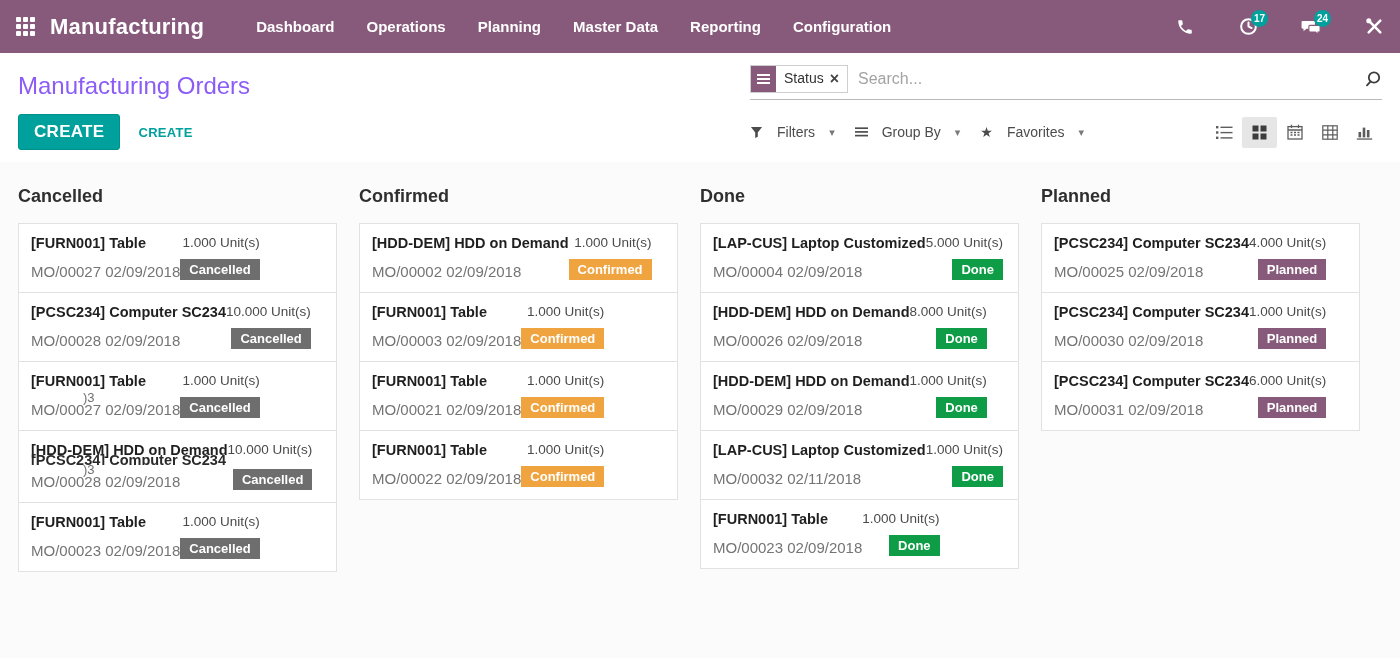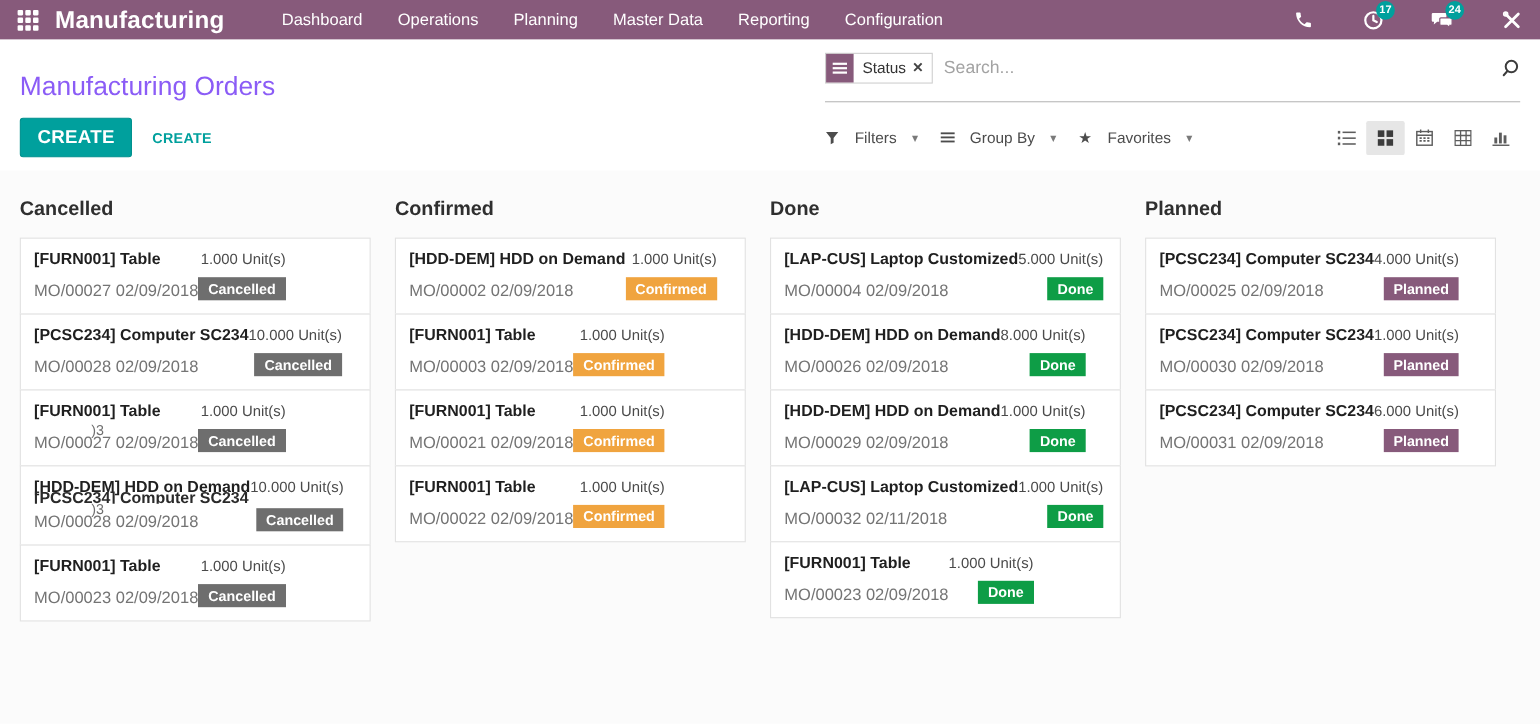--- a/index.html
+++ b/index.html
@@ -1,44 +1,44 @@
 <!DOCTYPE html>
 <html><head>
 <meta charset="utf-8">
 <style>
   * { box-sizing: border-box; margin: 0; padding: 0; }
   html,body { width:1400px; height:658px; overflow:hidden;
     font-family:"Liberation Sans","DejaVu Sans",sans-serif; background:#fff; }
 
   
-  .navbar { height:36px; background:#875A7B; display:flex; align-items:center;
+  .navbar { height:53px; background:#875A7B; display:flex; align-items:center;
     padding:0 16px; color:#fff; }
   .apps-grid { display:grid; grid-template-columns:repeat(3,5px); grid-gap:2px;
     margin-right:15px; cursor:pointer; }
   .apps-grid span { width:5px; height:5px; background:#fff; border-radius:1px; }
   .brand { font-size:22px; font-weight:bold; letter-spacing:.2px; margin-right:52px; cursor:pointer; }
-  .nav-menu { display:flex; gap:32px; font-size:15px; font-weight:400; }
+  .nav-menu { display:flex; gap:32px; font-size:15px; font-weight:700; }
   .nav-menu .nav-item { cursor:pointer; padding:17px 0; }
   .nav-right { margin-left:auto; display:flex; align-items:center; gap:43px;text-align:center; }
   .nav-ico { position:relative; width:20px; height:20px; display:flex;
     align-items:center; justify-content:center; cursor:pointer; }
   .nav-badge { position:absolute; top:-7px; right:-10px; min-width:17px; height:17px;
     background:#00A09D; border-radius:9px; font-size:10px; font-weight:bold;
     display:flex; align-items:center; justify-content:center; padding:0 3px; }
   .user-zone { display:flex; align-items:center; gap:9px; cursor:pointer; }
   .avatar { width:30px; height:30px; border-radius:50%; background:#f1ece4;
     display:flex; align-items:flex-end; justify-content:center; overflow:hidden; }
   .user-name { font-size:15px; font-weight:500; }
 
   
   .control-panel { display:grid; grid-template-columns:1fr 632px;
     padding:12px 18px 12px 18px; row-gap:14px; background:#fff; }
   .page-title { font-size:24px; color:#8b5cf6; font-weight:400; align-self:end; }
   .search { position:relative; display:flex; align-items:center;
-    border-bottom:1px solid #b9b9b9; padding-bottom:16px; align-self:end; }
+    border-bottom:1px solid #b9b9b9; padding-bottom:6px; align-self:end; }
   .facet { display:inline-flex; align-items:stretch; border:1px solid #cfcfcf;
     background:#fff; margin-right:10px; cursor:pointer; }
   .facet-icon { width:25px; background:#875A7B; display:flex; flex-direction:column;
     justify-content:center; align-items:center; gap:2px; padding:4px 0; }
   .facet-icon i { display:block; width:13px; height:2px; background:#fff; }
   .facet-label { font-size:14px; color:#333; padding:4px 6px 4px 8px; }
   .facet-close { font-size:16px; font-weight:bold; color:#444; padding:2px 8px 2px 0;
     cursor:pointer; line-height:1.4; }
   .search input { border:0; outline:0; flex:1; font-size:16px; color:#333;
     font-family:inherit; background:transparent; }

